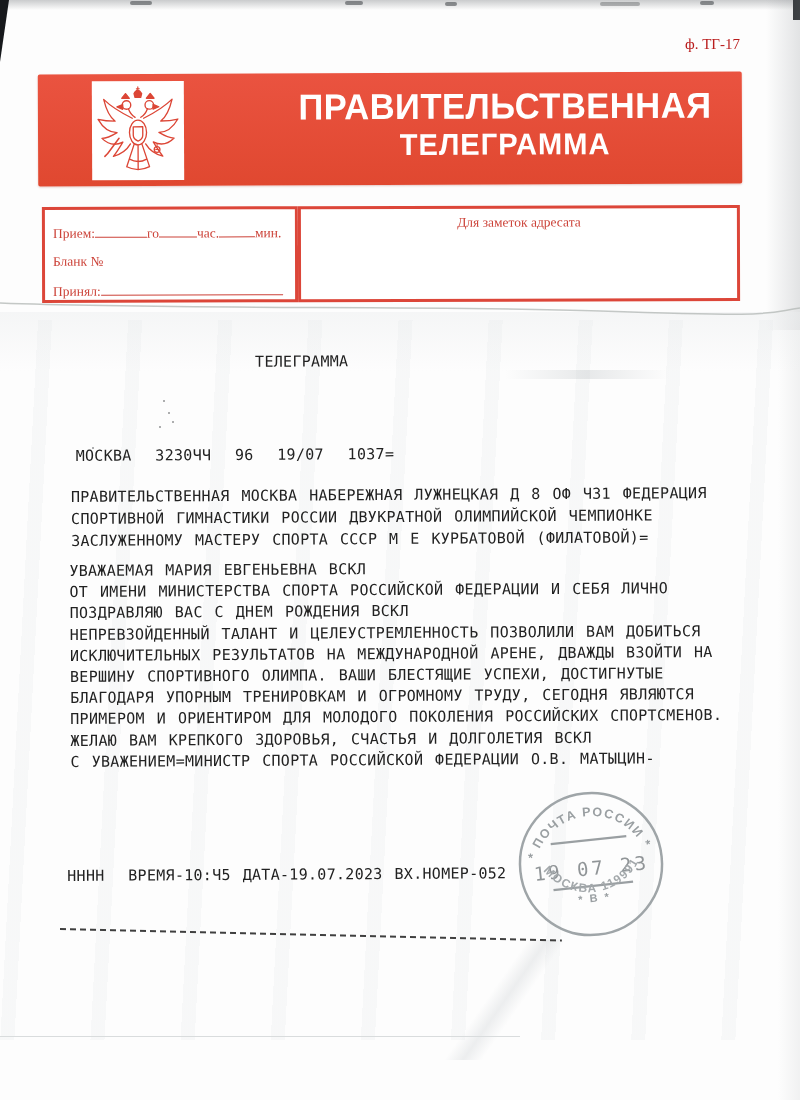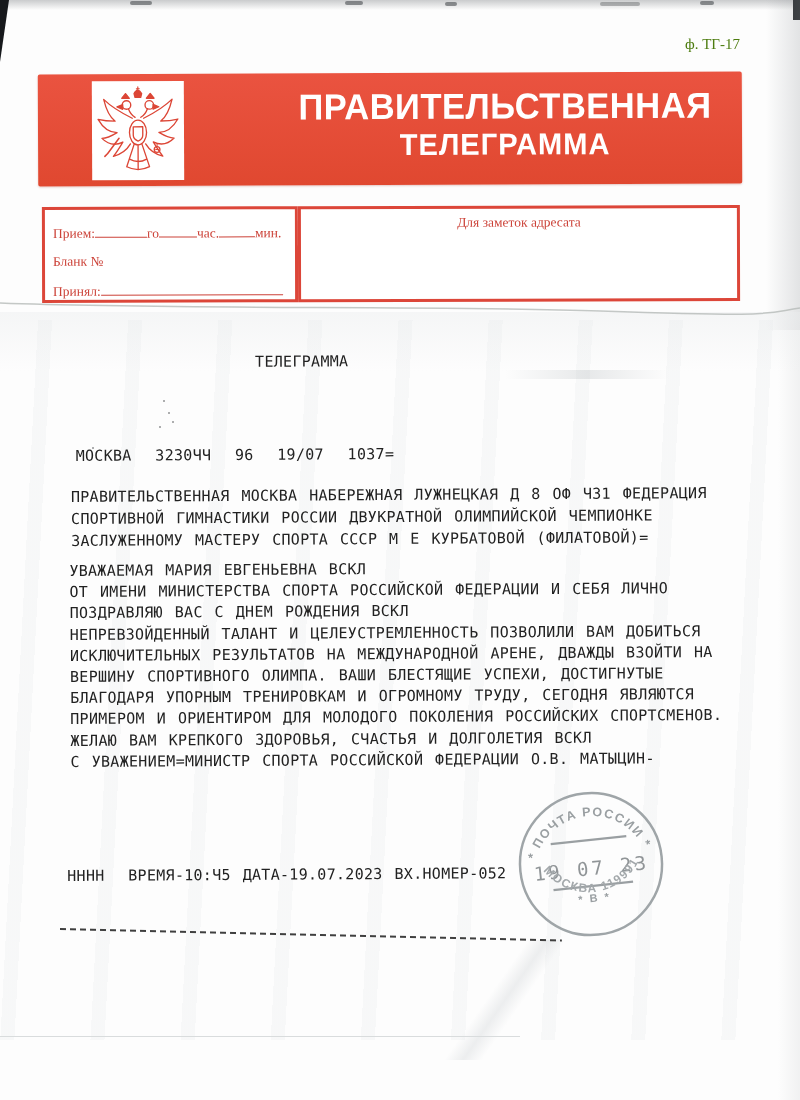--- a/index.html
+++ b/index.html
@@ -21,21 +21,21 @@
     background:linear-gradient(180deg,rgba(235,237,238,.45),rgba(255,255,255,0) 60px);}
   .streaks{position:absolute;left:0;top:320px;width:100%;height:720px;opacity:.35;
     background:repeating-linear-gradient(93deg,rgba(225,228,230,.0) 0 38px,rgba(222,226,228,.55) 38px 52px,rgba(255,255,255,0) 52px 90px);}
   .crease-diag{position:absolute;left:390px;top:940px;width:230px;height:120px;opacity:.5;
     background:linear-gradient(125deg,rgba(255,255,255,0) 44%,rgba(205,209,212,.7) 50%,rgba(255,255,255,0) 56%);}
   .sheet-edge{position:absolute;left:0;top:1036px;width:520px;height:1px;background:#d9dcdd;}
   .speck{position:absolute;width:2px;height:2px;border-radius:50%;background:#4a4d4f;opacity:.6;}
   .smear{position:absolute;left:505px;top:370px;width:165px;height:9px;opacity:.5;
     background:linear-gradient(90deg,rgba(190,195,198,0),rgba(185,190,193,.65),rgba(190,195,198,0));}
   
-  .form-code{position:absolute;right:60px;top:36px;color:#4d7c0f;font-size:15px;
+  .form-code{position:absolute;right:60px;top:36px;color:#b91c1c;font-size:15px;
     font-family:"Liberation Serif",serif;}
   
   .banner{position:absolute;left:38px;top:73px;width:704px;height:112px;
     background:linear-gradient(180deg,#ea5340,#e04830);border-radius:2px;
     transform:rotate(-.25deg);box-shadow:0 1px 2px rgba(150,60,50,.25);}
   .emblem-box{position:absolute;left:54px;top:7px;width:92px;height:99px;background:#ffffff;}
   .emblem-box svg{display:block;margin:2px auto 0;}
   .banner-titles{position:absolute;left:235px;right:5px;top:14px;text-align:center;color:#ffffff;}
   .banner-t1{font-size:36px;font-weight:bold;letter-spacing:.5px;transform:scaleX(.96);line-height:1.1;}
   .banner-t2{font-size:30px;font-weight:bold;letter-spacing:1px;transform:scaleX(.97);line-height:1.2;}

